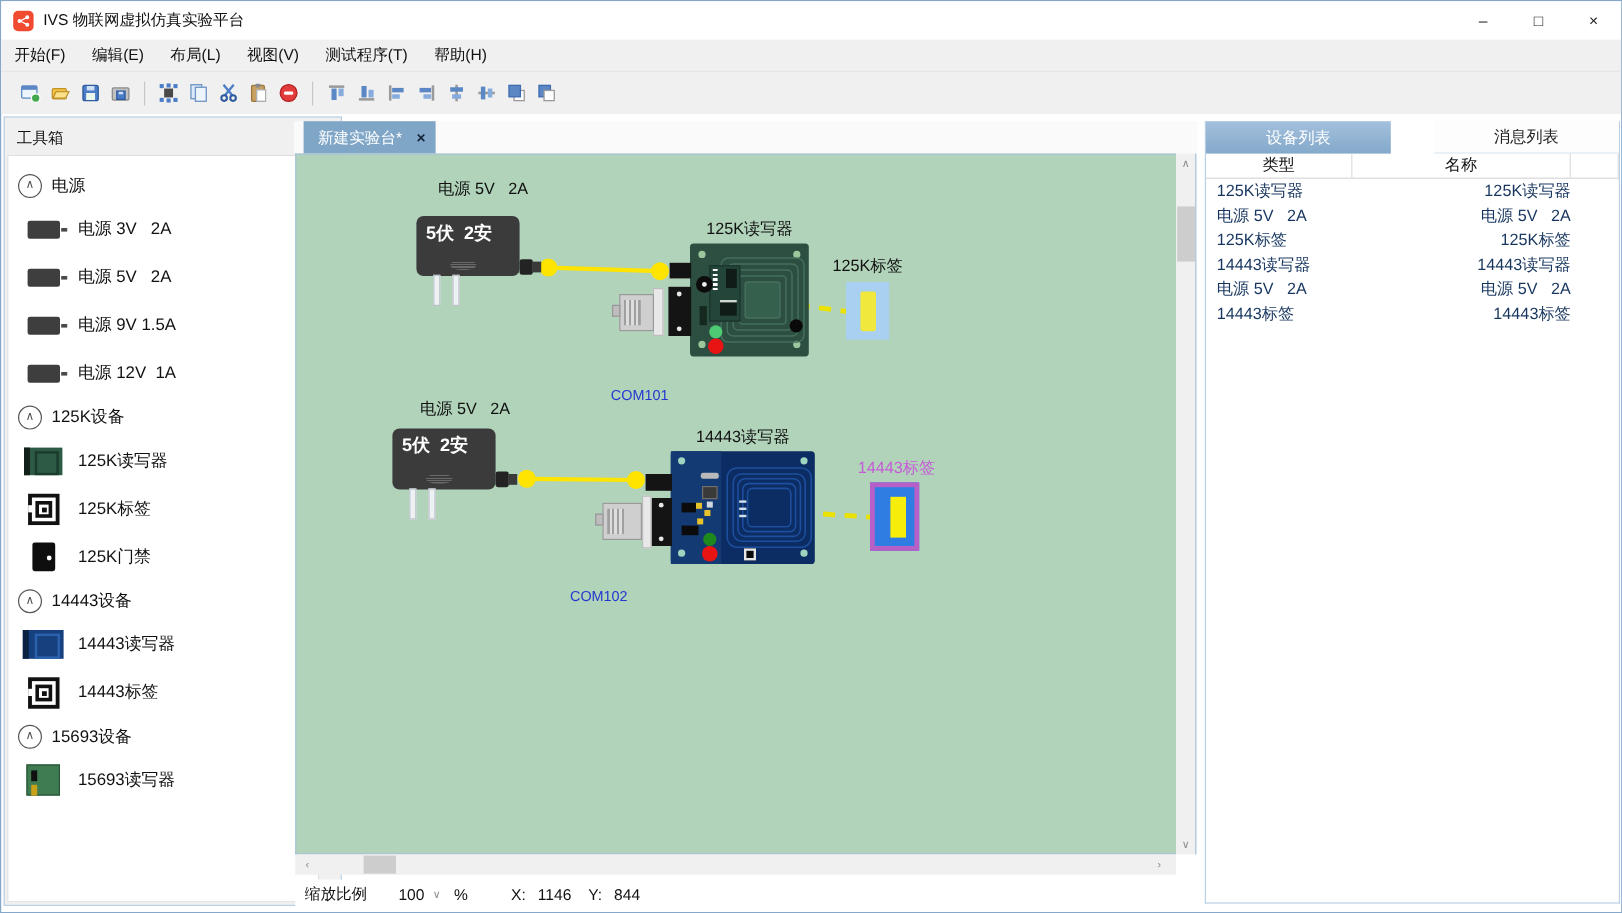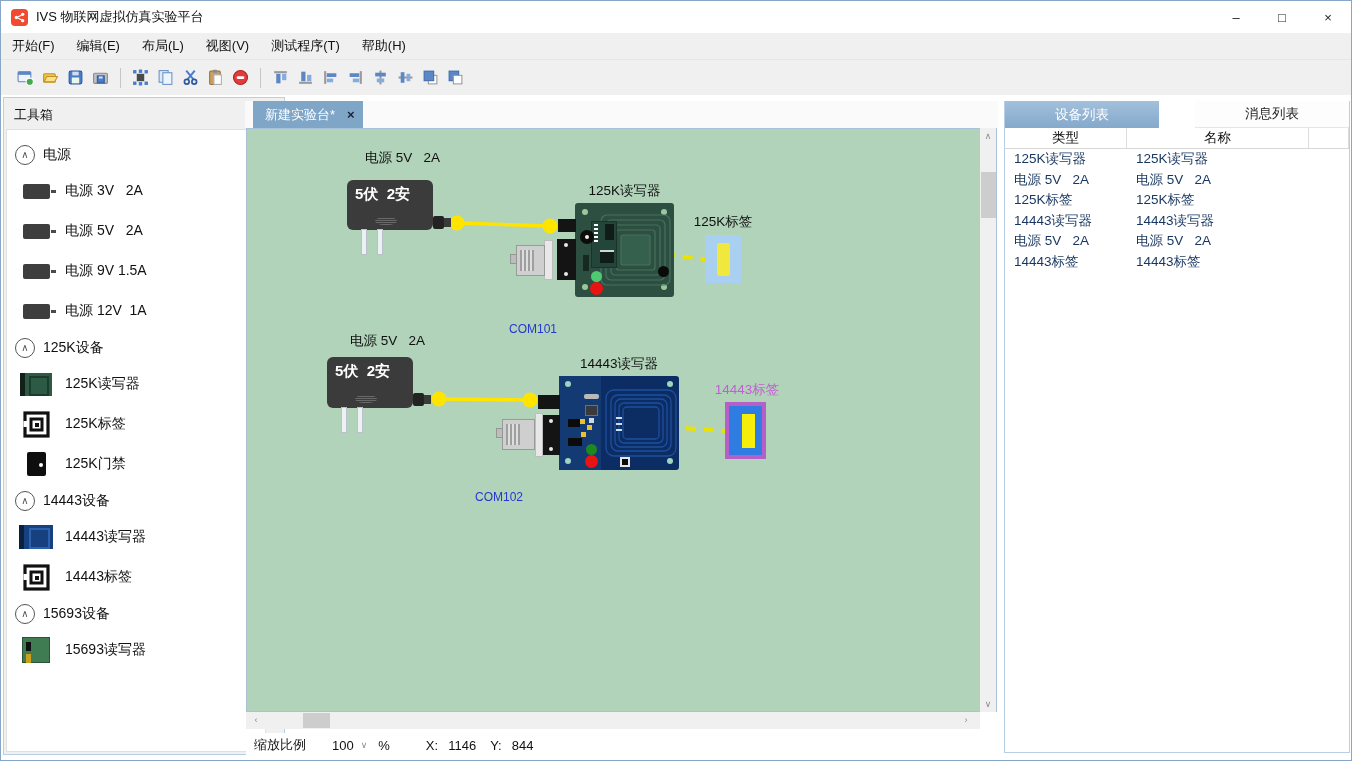--- a/index.html
+++ b/index.html
@@ -91,21 +91,21 @@
   
   .right-panel { position:absolute; left:1003px; top:100px; width:346px; height:652px; background:#fff; border:1px solid #b9cfe4; border-top:none; }
   .rp-tabs { display:flex; height:27px;gap:36px; }
   .rp-tab { width:50%; height:27px; display:flex; align-items:center; justify-content:center; font-size:13.5px; }
   .rp-tab.active { background:linear-gradient(#a3c0dc,#84a9cb); color:#fff; }
   .rp-tab.inactive { background:#fdfdfd; color:#222; border-bottom:1px solid #dde8f2; }
   .rp-header { display:flex; height:21px; border-bottom:1px solid #d7d7d7; font-size:13.5px; color:#111; }
   .rp-hcell { display:flex; align-items:center; justify-content:center; border-right:1px solid #dcdcdc; }
   .rp-row { display:flex; height:20.5px; font-size:13.5px; color:#17365f; align-items:center; }
   .rp-cell { padding-left:9px; overflow:hidden; }
-  .c1 { width:122px; } .c2 { width:182px; } .c3 { flex:1; }
+  .c1 { width:122px; } .c2 { width:182px;text-align:right; } .c3 { flex:1; }
 
   .chev { color:#8a8a8a; font-size:9px; }
 </style>
 </head>
 <body>
 
 <div class="titlebar">
   <div class="app-icon">
     <svg width="11" height="11" viewBox="0 0 12 12">
         <circle cx="9.5" cy="2.5" r="1.8" fill="#fff"></circle>

